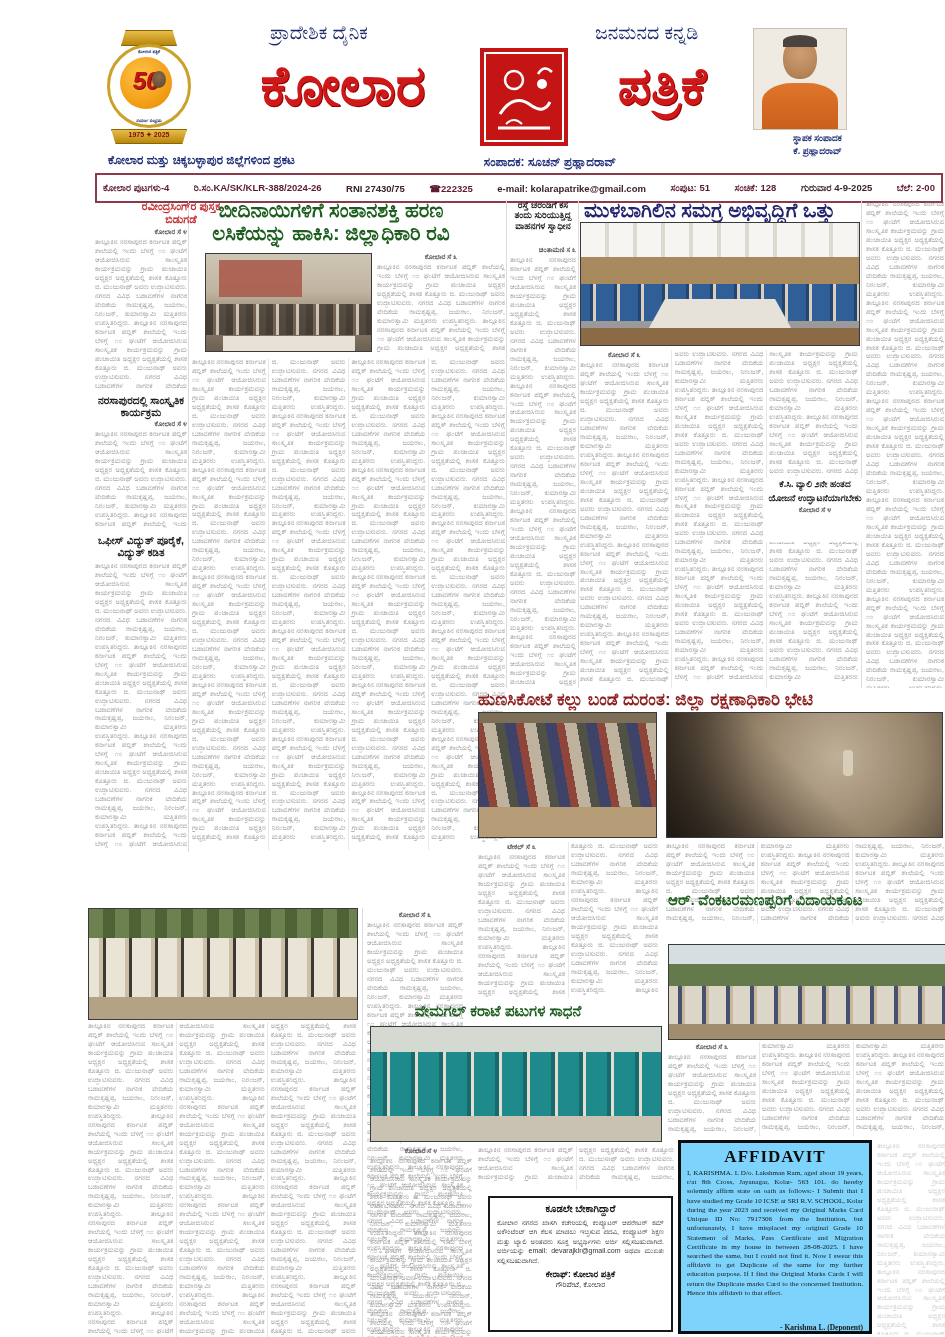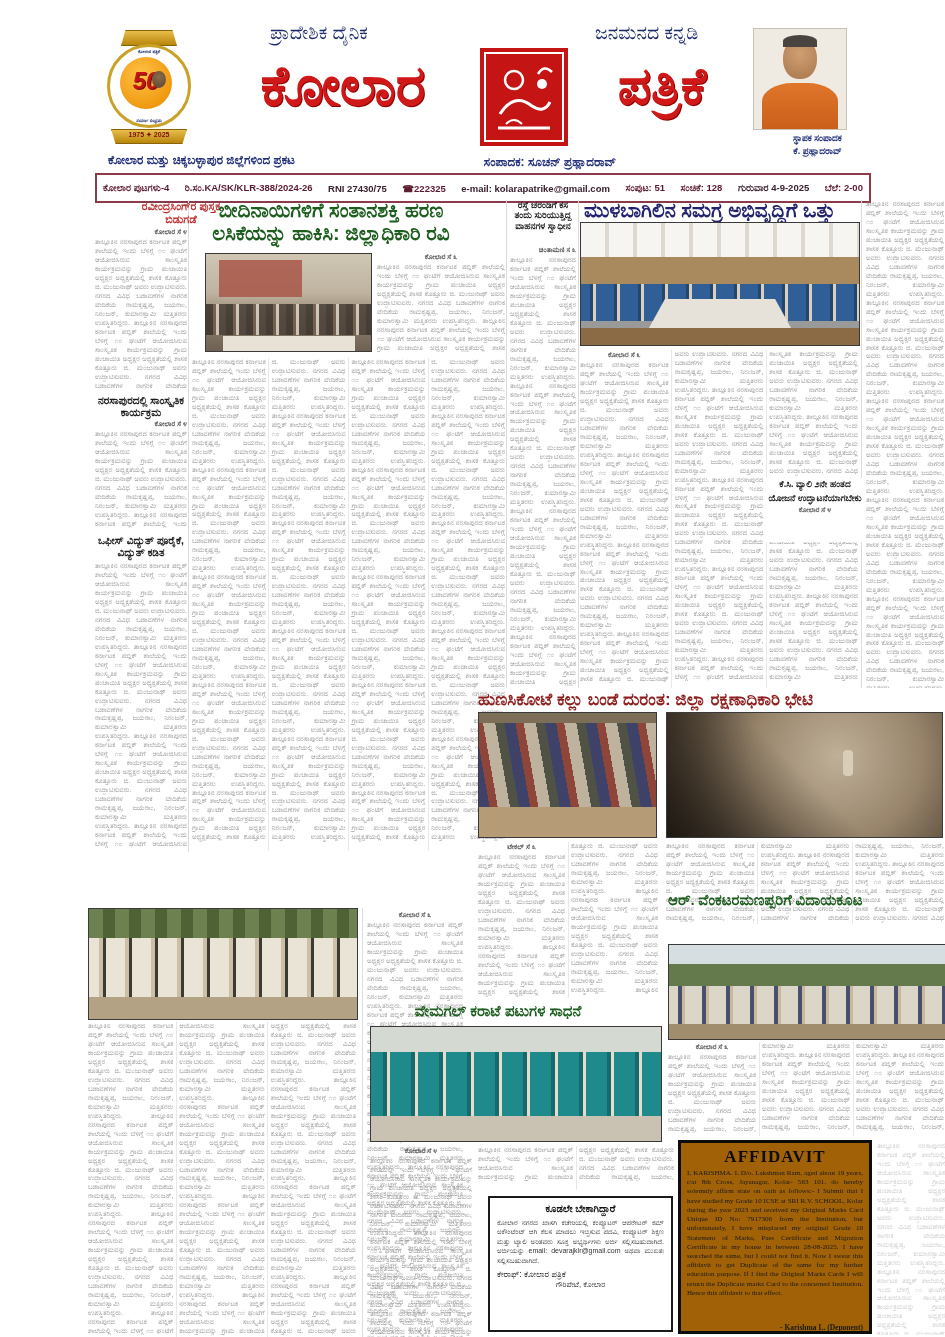--- a/index.html
+++ b/index.html
@@ -17,21 +17,21 @@
   .badge-inner{position:absolute;left:10px;top:10px;width:52px;height:52px;border-radius:50%;
     background:radial-gradient(circle at 40% 35%,#ffc247,#f09a10 70%,#d97f00);}
   .badge-50{position:absolute;left:0;top:10px;width:100%;text-align:center;font-size:24px;font-weight:bold;
     font-style:italic;color:#c41414;text-shadow:1px 1px 0 #7a0d0d;}
   .badge-ring-txt{position:absolute;width:100%;text-align:center;font-size:4.5px;font-weight:bold;color:#1b2a6b;}
   .ribbon{position:absolute;background:linear-gradient(180deg,#e8bd4a,#b8860b);border:1px solid #8a6508;}
   .badge-banner-txt{position:absolute;width:100%;text-align:center;font-size:7px;font-weight:bold;color:#7a1010;top:1px;}
   .emblem{position:absolute;background:#c41414;}
   .emblem-in{position:absolute;left:4px;top:4px;right:4px;bottom:4px;border:2px solid #ffffff;}
   
-  #infobar{position:absolute;left:95px;top:173px;width:776px;height:21px;border:2px solid #8b3a4a;
+  #infobar{position:absolute;left:95px;top:173px;width:848px;height:21px;border:2px solid #8b3a4a;
     background:#fff;display:flex;align-items:center;justify-content:space-between;padding:13px 6px;box-sizing:border-box;}
   #infobar span{font-size:9.5px;font-weight:bold;color:#5c1a2e;white-space:nowrap;}
   #infobar .dark{color:#3a2230;}
   
   .hl{font-weight:bold;line-height:1.15;}
   .hl-green{color:#1d5e1f;}
   .hl-navy{color:#22226e;}
   .hl-maroon{color:#8e1f1f;}
   .hl-red{color:#c03030;}
   .hl-black{color:#1c1c1c;}
@@ -43,23 +43,23 @@
   .cols4{column-count:4;column-gap:6px;column-rule:1px solid #e8e8e8;}
   .dl{display:block;font-size:7px;font-weight:bold;color:#555;text-align:center;margin-bottom:2px;}
   .vr{position:absolute;width:1px;background:#dcdcdc;}
   
   .photo{position:absolute;overflow:hidden;border:1px solid #3a3a3a;background:#9a9a9a;}
   .ph{position:absolute;}
   
   .boxG{position:absolute;border:2px solid #1a1a1a;background:#fff;box-sizing:border-box;padding:5px 7px;}
   .boxG-title{font-size:10px;font-weight:bold;color:#111;text-align:center;margin-bottom:3px;}
   .boxG-body{font-size:7px;line-height:1.35;color:#333;text-align:justify;}
-  .boxG-sig{font-size:8.5px;font-weight:normal;color:#111;margin-top:4px;}
+  .boxG-sig{font-size:8.5px;font-weight:bold;color:#111;text-align:center;margin-top:4px;}
   .boxG-addr{font-size:7.5px;color:#222;text-align:center;}
-  .boxH{position:absolute;border:3px solid #0d0d0d;background:#a16207;box-sizing:border-box;padding:4px 6px;
+  .boxH{position:absolute;border:3px solid #0d0d0d;background:#7dd3fc;box-sizing:border-box;padding:4px 6px;
     font-family:"Liberation Serif",serif;}
   .boxH-title{font-size:17px;font-weight:bold;color:#0d0d0d;text-align:center;letter-spacing:1px;}
   .boxH-body{font-size:7.1px;line-height:1.3;color:#1a1a1a;text-align:justify;margin-top:2px;}
   .boxH-sig{font-size:7.5px;font-weight:bold;color:#1a1a1a;text-align:right;margin-top:2px;}
   .subhead-b{position:absolute;background:#fff;font-size:9px;font-weight:bold;color:#222;text-align:center;line-height:1.5;margin-left:7px;}
 </style>
 </head>
 <body>
 
 <div id="page">

